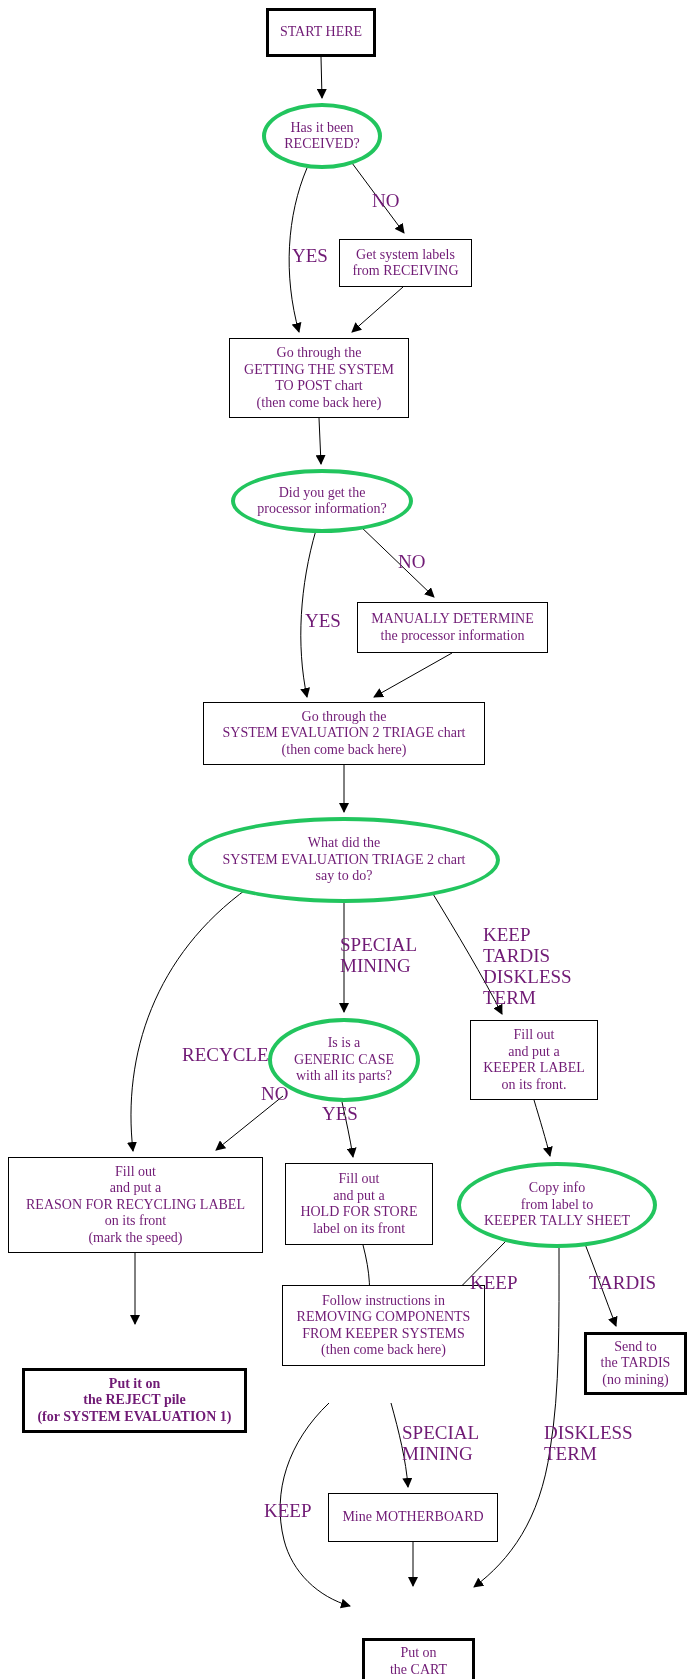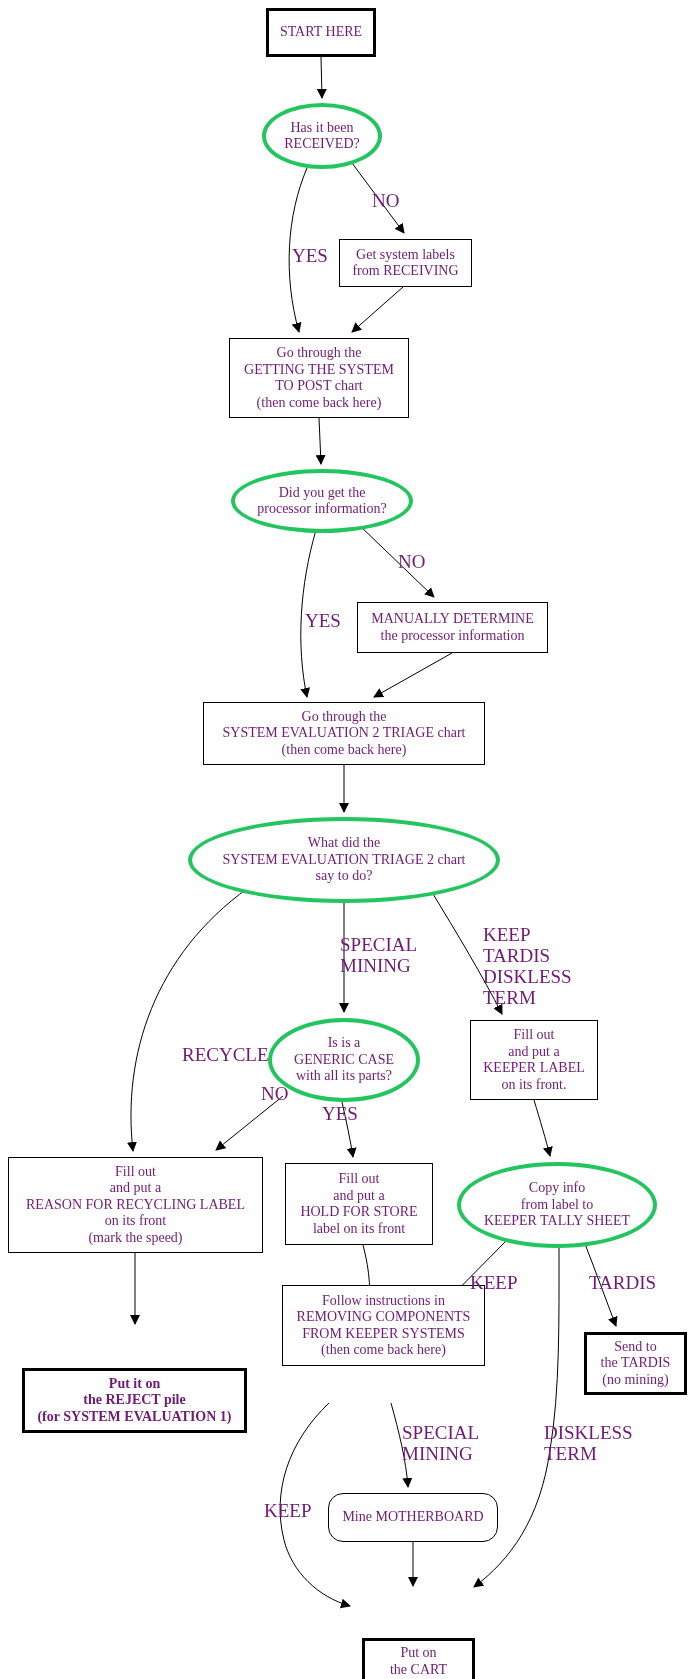--- a/index.html
+++ b/index.html
@@ -108,21 +108,21 @@
 
   <div class="node box" style="left:282px;top:1264px;width:203px;height:81px;margin-top:21px;">Follow instructions in
 REMOVING COMPONENTS
 FROM KEEPER SYSTEMS
 (then come back here)</div>
 
   <div class="node box-bold" style="left:572px;top:1332px;width:103px;height:63px;margin-left:12px;">Send to
 the TARDIS
 (no mining)</div>
 
-  <div class="node box" style="left:328px;top:1493px;width:170px;height:49px;border-radius:15px;">Mine MOTHERBOARD</div>
+  <div class="node box" style="left:328px;top:1493px;width:170px;height:49px;">Mine MOTHERBOARD</div>
 
   <div class="node box-bold" style="left:362px;top:1592px;width:113px;height:80px;margin-top:46px;">Put on
 the CART
 (label and back
 visible)</div>
 
   <div class="edge-label" style="left:372px;top:190px;">NO</div>
   <div class="edge-label" style="left:292px;top:245px;">YES</div>
   <div class="edge-label" style="left:398px;top:551px;">NO</div>
   <div class="edge-label" style="left:305px;top:610px;">YES</div>

